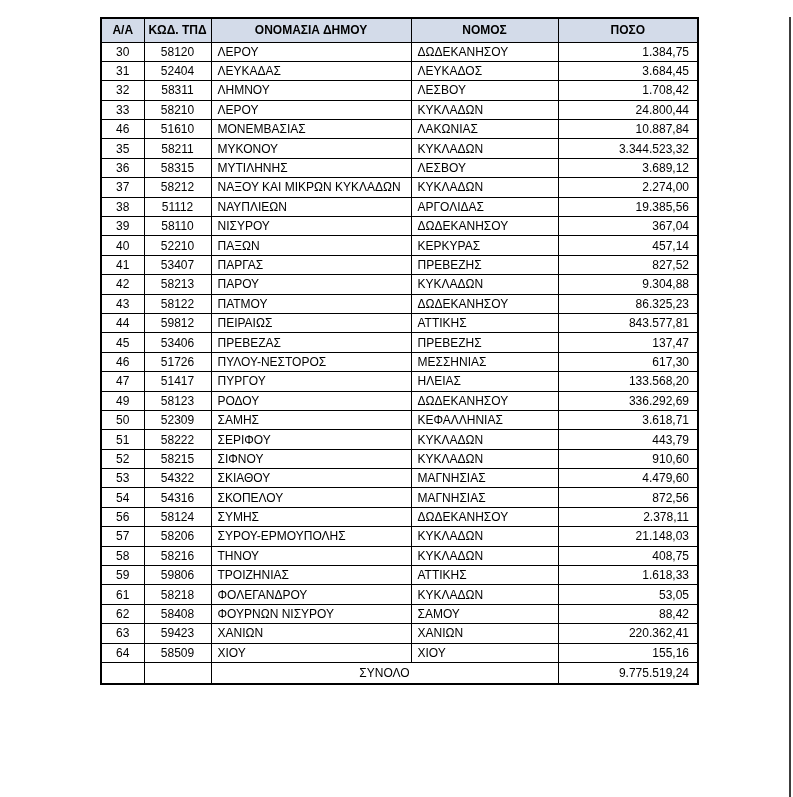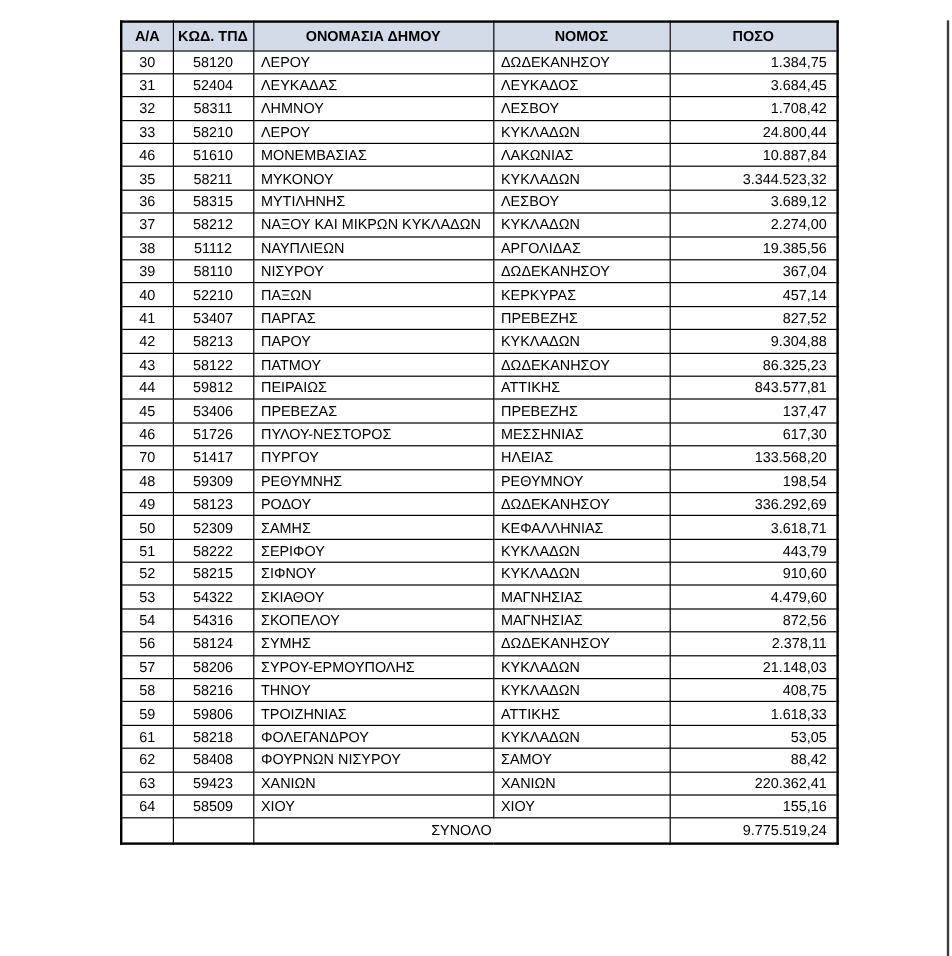--- a/index.html
+++ b/index.html
@@ -209,32 +209,25 @@
           <td class="col-amount">137,47</td>
         </tr>
         <tr>
           <td class="col-index">46</td>
           <td class="col-code">51726</td>
           <td class="col-name">ΠΥΛΟΥ-ΝΕΣΤΟΡΟΣ</td>
           <td class="col-prefecture">ΜΕΣΣΗΝΙΑΣ</td>
           <td class="col-amount">617,30</td>
         </tr>
         <tr>
-          <td class="col-index">70</td>
+          <td class="col-index">47</td>
           <td class="col-code">51417</td>
           <td class="col-name">ΠΥΡΓΟΥ</td>
           <td class="col-prefecture">ΗΛΕΙΑΣ</td>
           <td class="col-amount">133.568,20</td>
-        </tr>
-        <tr>
-          <td class="col-index">48</td>
-          <td class="col-code">59309</td>
-          <td class="col-name">ΡΕΘΥΜΝΗΣ</td>
-          <td class="col-prefecture">ΡΕΘΥΜΝΟΥ</td>
-          <td class="col-amount">198,54</td>
         </tr>
         <tr>
           <td class="col-index">49</td>
           <td class="col-code">58123</td>
           <td class="col-name">ΡΟΔΟΥ</td>
           <td class="col-prefecture">ΔΩΔΕΚΑΝΗΣΟΥ</td>
           <td class="col-amount">336.292,69</td>
         </tr>
         <tr>
           <td class="col-index">50</td>

